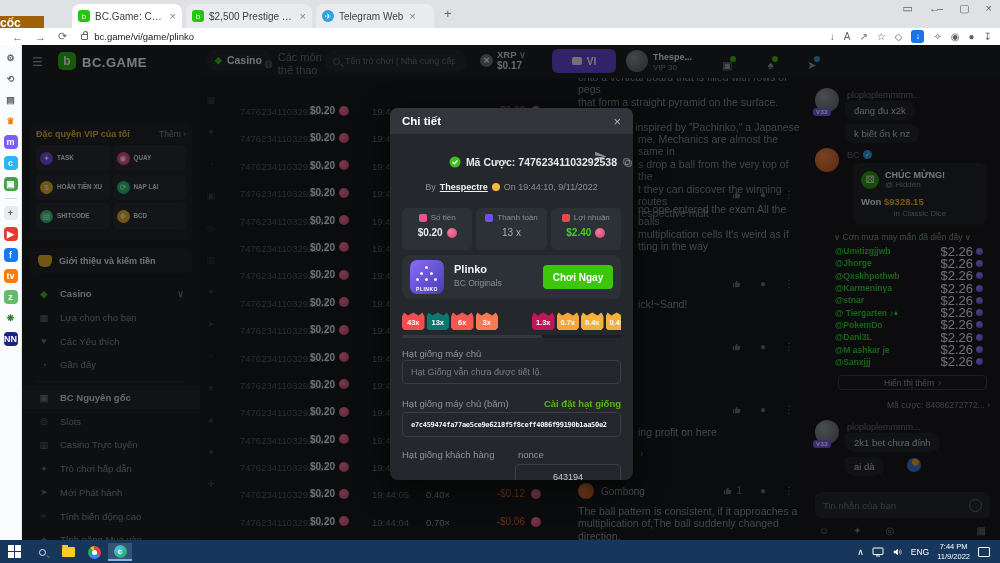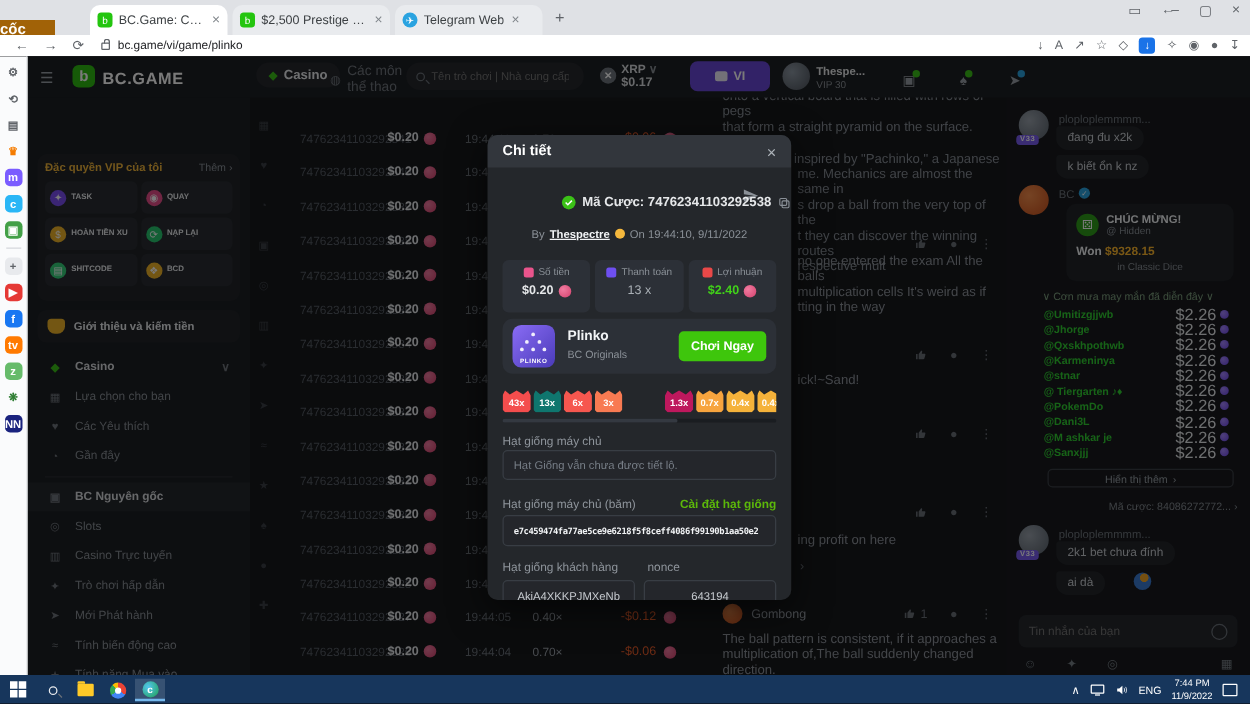--- a/index.html
+++ b/index.html
@@ -919,23 +919,20 @@
       <div class="sinput ab" style="left:12px;top:252px;width:219px;height:24px">
           <span>Hạt Giống vẫn chưa được tiết lộ.</span>
         </div>
       <span class="slabel ab" style="left:12px;top:290px">Hạt giống máy chủ (băm)</span>
       <span class="greenlink ab" style="right:12px;top:290px">Cài đặt hạt giống</span>
       <div class="sinput ab" style="left:12px;top:304px;width:219px;height:25px;overflow:hidden">
           <span class="hash">e7c459474fa77ae5ce9e6218f5f8ceff4086f99190b1aa50e2</span>
         </div>
       <span class="slabel ab" style="left:12px;top:341px">Hạt giống khách hàng</span>
       <span class="slabel ab" style="left:128px;top:341px">nonce</span>
-      <div class="sinput ab" style="left:12px;top:356px;width:106px;height:25px;justify-content:center;color:#c7cbd0">
-          <span>AkiA4XKKPJMXeNb</span>
-        </div>
       <div class="sinput ab" style="left:125px;top:356px;width:106px;height:25px;justify-content:center;color:#c7cbd0">
           <span>643194</span>
         </div>
     </div>
   </div>
 
   <div class="taskbar">
     <span class="tstart">
         <i></i>
         <i></i>

